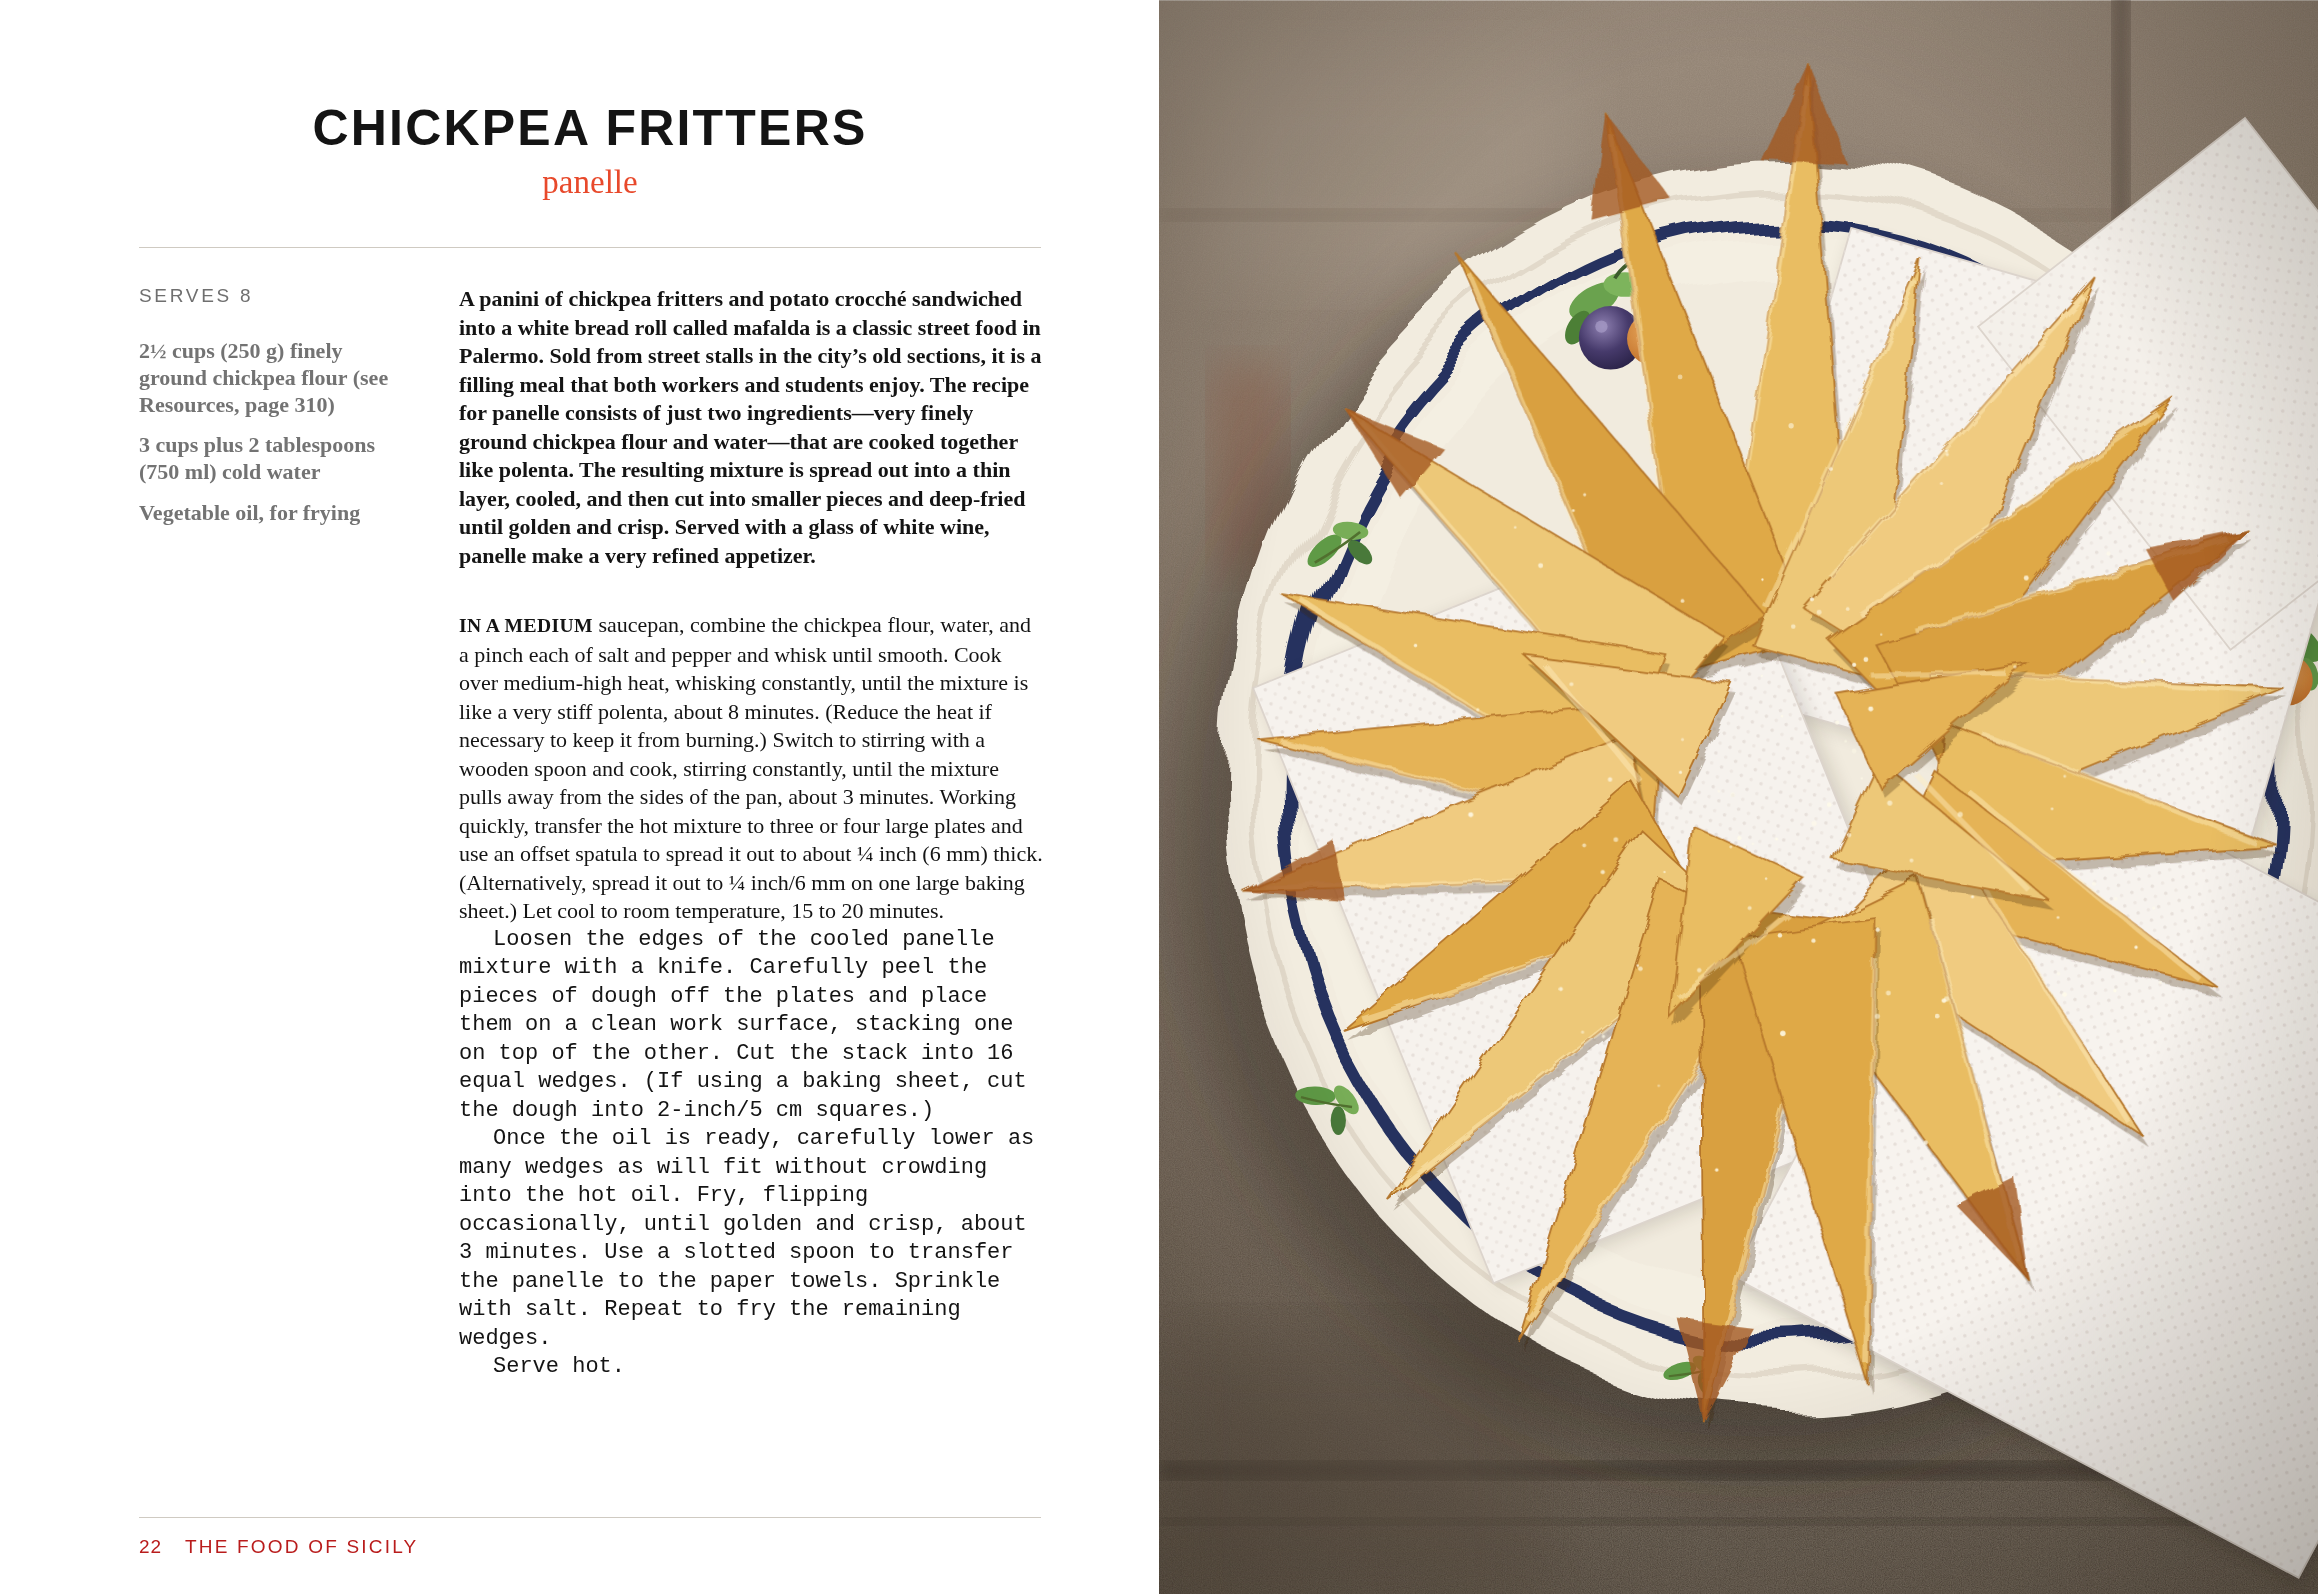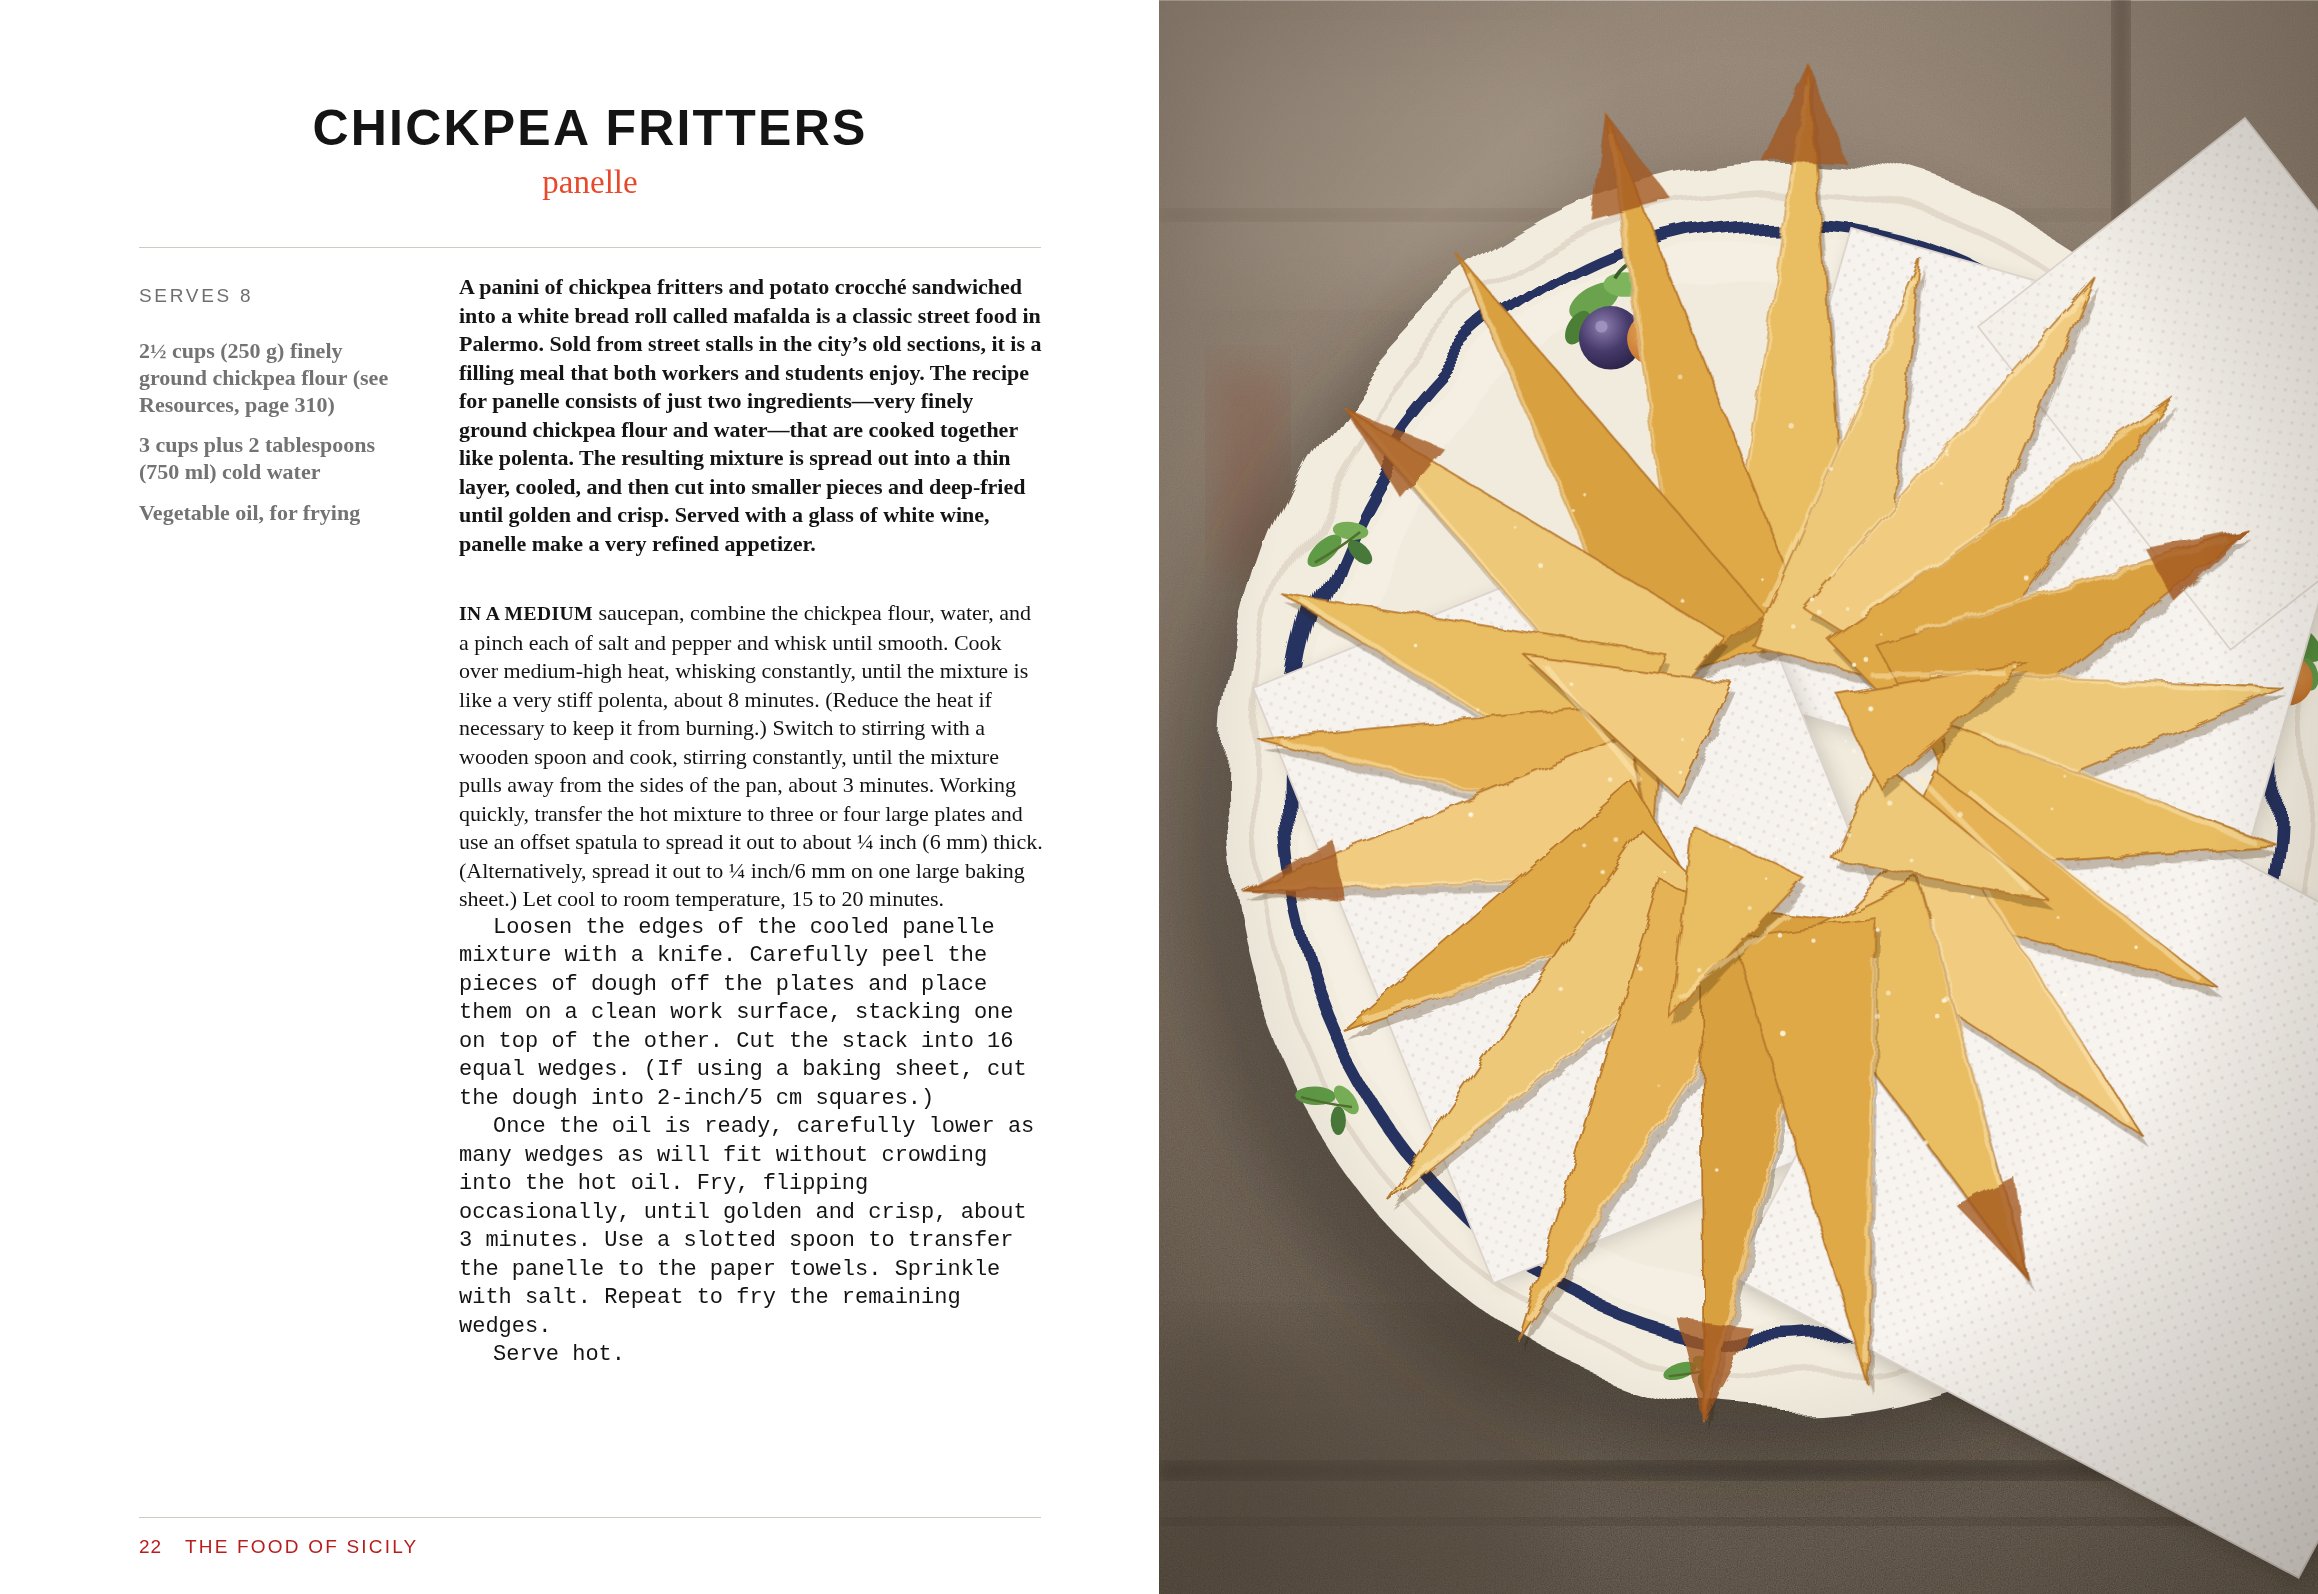--- a/index.html
+++ b/index.html
@@ -13,21 +13,21 @@
   .recipe-subtitle{font-family:"Liberation Serif",serif;font-size:33px;color:#e8492b;
                    margin:12.5px 0 0;line-height:1;}
   .rule{position:absolute;left:119px;width:902px;height:0.9px;background:#cfcac2;}
   .rule-top{top:247px;}
   .rule-bottom{top:1517px;}
   .serves{position:absolute;left:119px;top:285px;font-family:"Liberation Sans",sans-serif;
           font-size:19px;letter-spacing:2.7px;color:#6f6f6f;}
   .ingredients{position:absolute;left:119px;top:337px;width:275px;}
   .ingredient{font-family:"Liberation Serif",serif;font-weight:700;font-size:22px;
               line-height:27px;color:#737373;margin:0 0 13.4px;}
-  .method{position:absolute;left:439px;top:273px;width:585px;
+  .method{position:absolute;left:439px;top:285px;width:585px;
           font-family:"Liberation Serif",serif;font-size:22px;line-height:28.5px;color:#141414;}
   .method p{margin:0;}
   .intro{font-weight:700;margin:0 0 41px !important;}
   .indent{text-indent:34px;font-family:Liberation Mono, monospace;}
   .lead{font-family:Liberation Serif, serif;font-weight:700;font-size:19.6px;letter-spacing:0.4px;}
   .footer{position:absolute;left:119px;top:1536px;font-family:"Liberation Sans",sans-serif;
           font-size:19px;color:#b91c1c;letter-spacing:0.9px;white-space:nowrap;}
   .book-title{margin-left:23px;letter-spacing:2.2px;}
 
   

